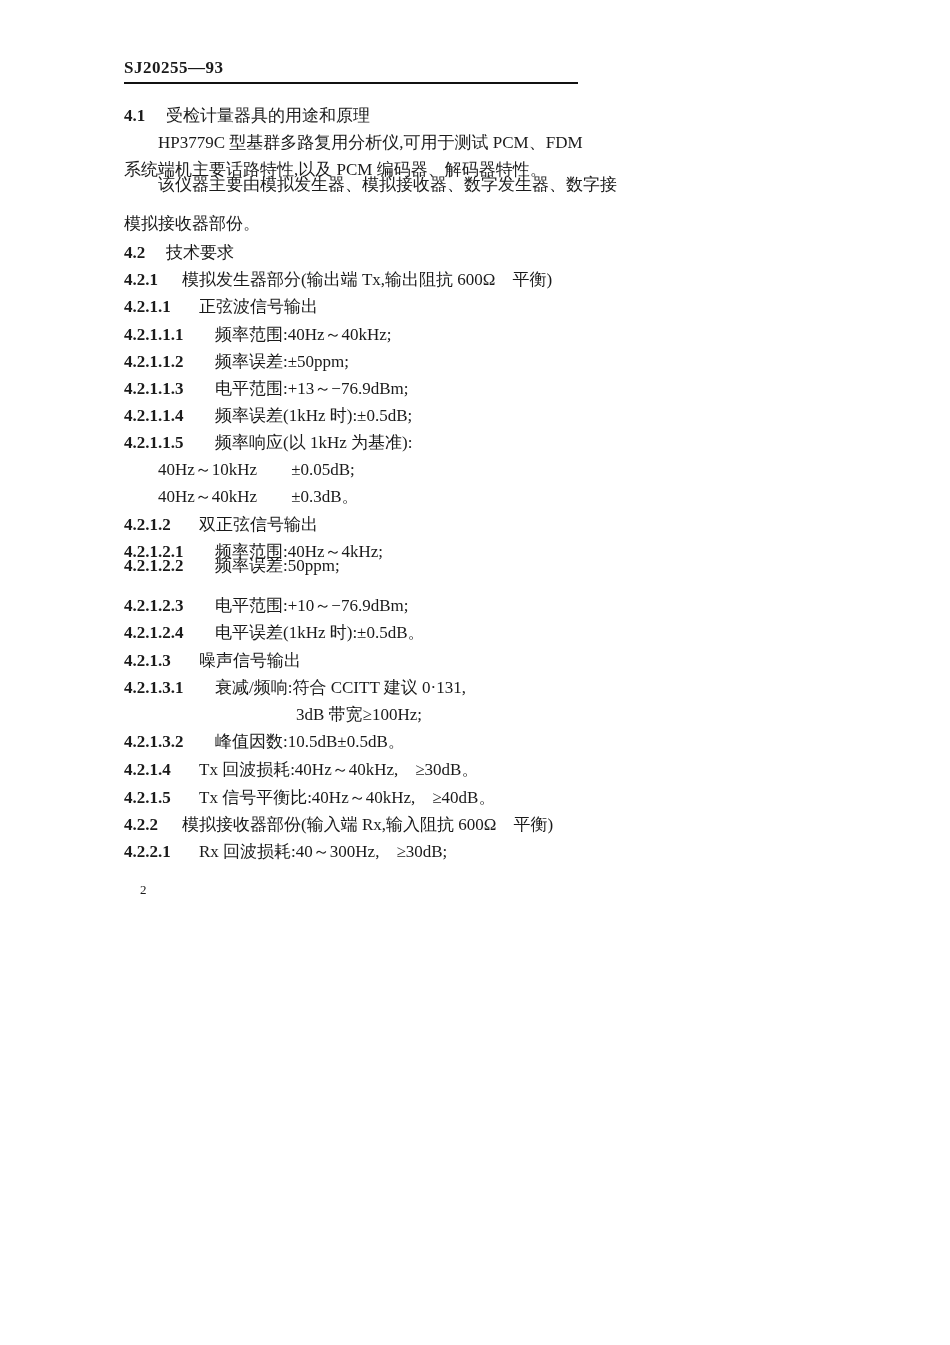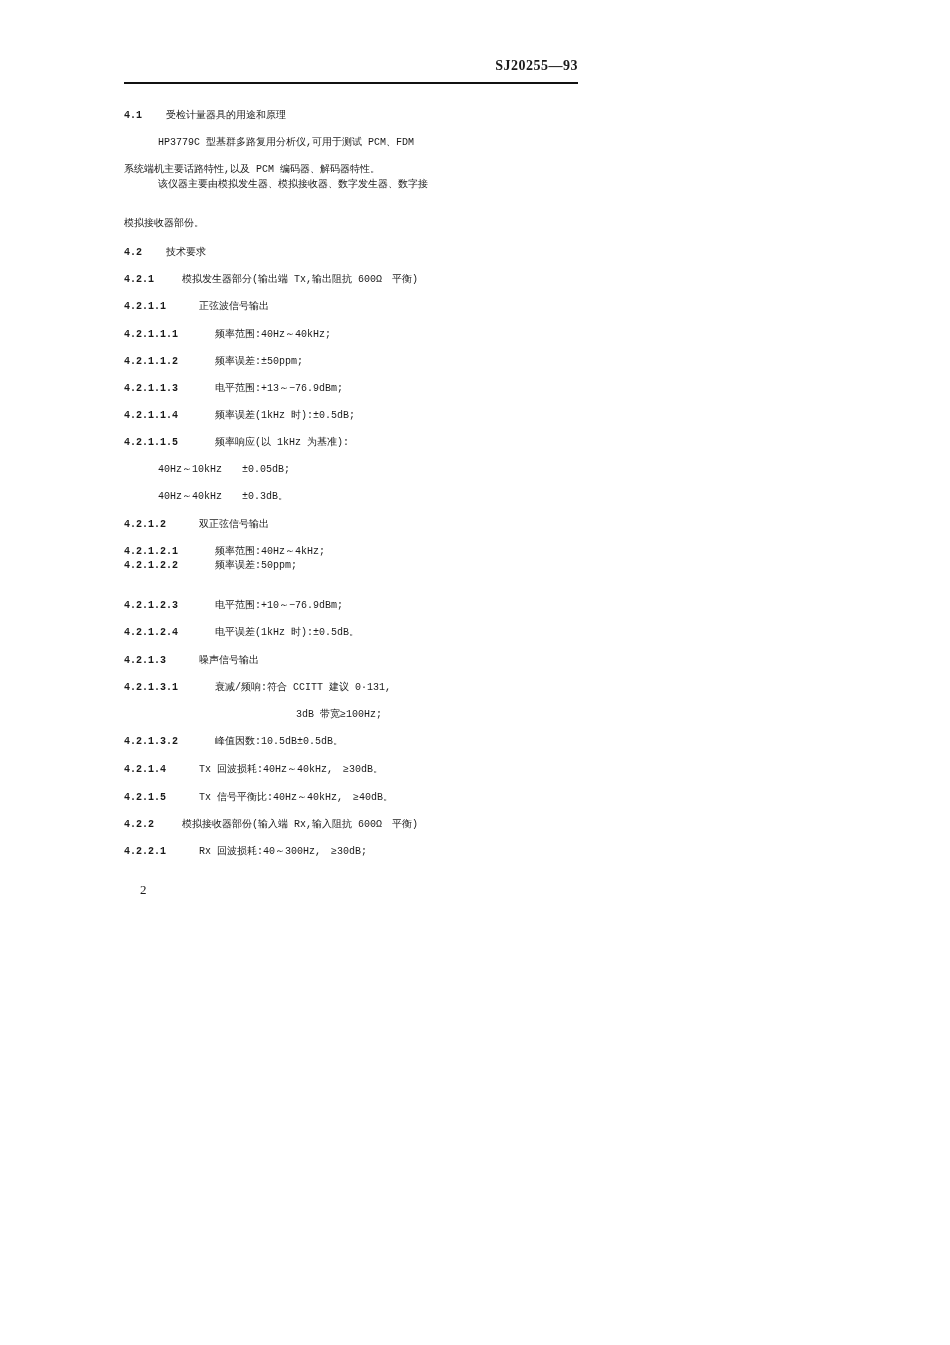--- a/index.html
+++ b/index.html
@@ -1,22 +1,22 @@
 <!DOCTYPE html>
 <html><head>
 <meta charset="utf-8">
 <style>
   html, body { margin:0; padding:0; background:#ffffff; }
   body { width:950px; height:1345px; position:relative; overflow:hidden;
          font-family:"DejaVu Serif","Liberation Serif",serif; color:#1a1a1a; }
-  .header-title { position:absolute; top:58px; left:124px; width:454px; text-align:right;
-         font-weight:bold; font-size:14px; font-family:"Liberation Serif","DejaVu Serif",serif; letter-spacing:0.5px; }
+  .header-title { position:absolute; top:58px; left:124px; width:454px; text-align:left;
+         font-weight:bold; font-size:17px; font-family:"Liberation Serif","DejaVu Serif",serif; letter-spacing:0.5px; }
   .header-rule { position:absolute; top:82px; left:124px; width:454px; height:2px; background:#111; }
-  .line { position:absolute; left:124px; font-size:10px; white-space:nowrap; line-height:18px;
-          font-family:Liberation Mono, monospace; }
+  .line { position:absolute; left:124px; font-size:17px; white-space:nowrap; line-height:18px;
+          font-family:Liberation Serif, serif; }
   .num { font-weight:bold; display:inline-block; }
   .page-num { position:absolute; top:882px; left:140px; font-size:13px;
               font-family:"Liberation Serif","DejaVu Serif",serif; }
 </style>
 </head>
 <body>
 
 <div class="header-title">SJ20255—93</div>
 <div class="header-rule"></div>
 

